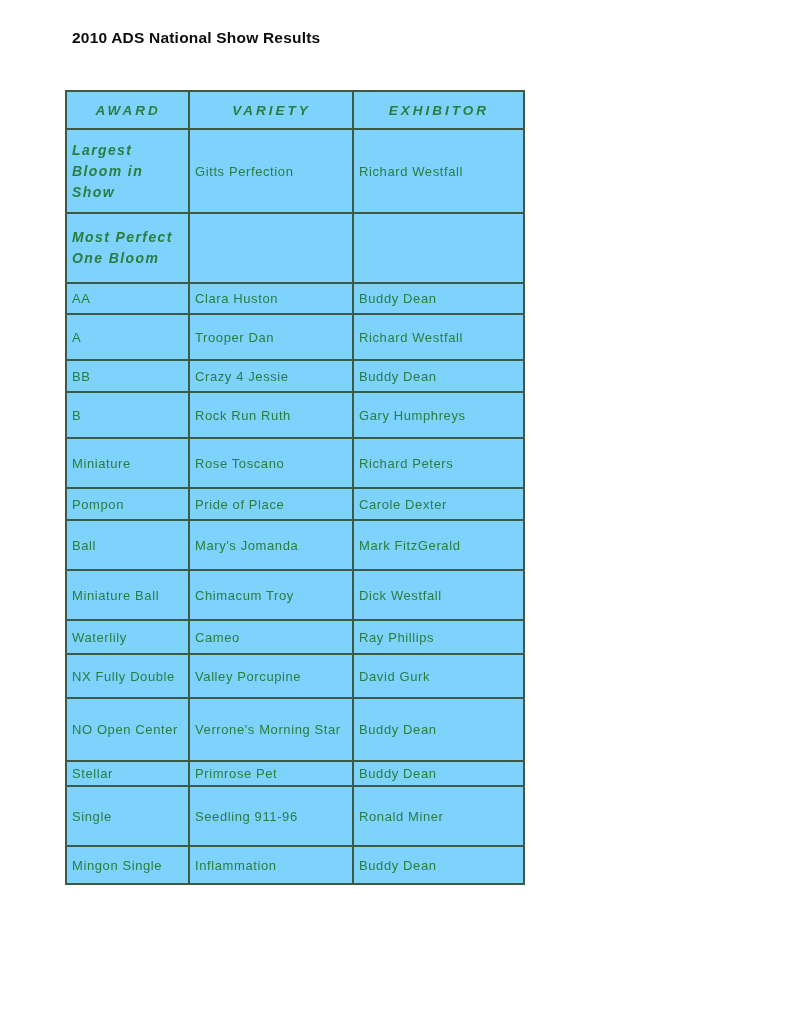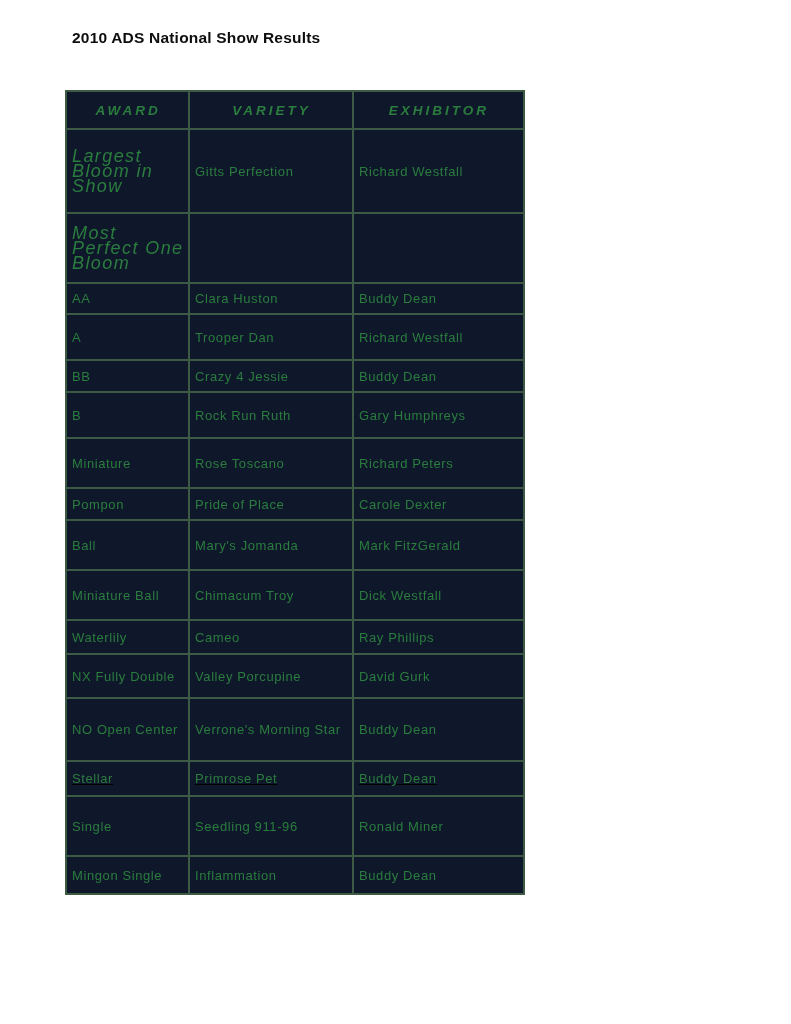--- a/index.html
+++ b/index.html
@@ -24,21 +24,21 @@
     color: #0d0d0d;
     letter-spacing: 0.2px;
   }
   table.results {
     position: absolute;
     left: 65px;
     top: 90px;
     border-collapse: collapse;
     table-layout: fixed;
     width: 458px;
-    background: #0f172a;
+    background: #7dd3fc;
   }
   table.results col.c1 { width: 123px; }
   table.results col.c2 { width: 164px; }
   table.results col.c3 { width: 171px; }
   table.results th,
   table.results td {
     border: 2px solid #3d5a44;
     vertical-align: middle;
     color: #2a7d3e;
     font-size: 13px;
@@ -49,25 +49,25 @@
   }
   table.results th {
     font-weight: 700;
     font-style: italic;
     text-align: center;
     font-size: 13.5px;
     letter-spacing: 3px;
     height: 32px;
   }
   table.results td.special {
-    font-weight: 400;
+    font-weight: 700;
     font-style: italic;
-    font-size: 18px;
+    font-size: 14px;
     letter-spacing: 1.4px;
-    line-height: 15px;
+    line-height: 21px;
   }
 </style>
 </head>
 <body>
 
 <div class="page">
 
   <div class="doc-title">2010 ADS National Show Results</div>
 
   <table class="results">
@@ -142,21 +142,21 @@
       <tr style="height:44px;">
         <td>NX Fully Double</td>
         <td>Valley Porcupine</td>
         <td>David Gurk</td>
       </tr>
       <tr style="height:63px;padding-left:6px;">
         <td>NO Open Center</td>
         <td>Verrone's Morning Star</td>
         <td>Buddy Dean</td>
       </tr>
-      <tr style="height:35px;text-decoration:underline;">
+      <tr style="height:25px;">
         <td>Stellar</td>
         <td>Primrose Pet</td>
         <td>Buddy Dean</td>
       </tr>
       <tr style="height:60px;">
         <td>Single</td>
         <td>Seedling 911-96</td>
         <td>Ronald Miner</td>
       </tr>
       <tr style="height:38px;">

